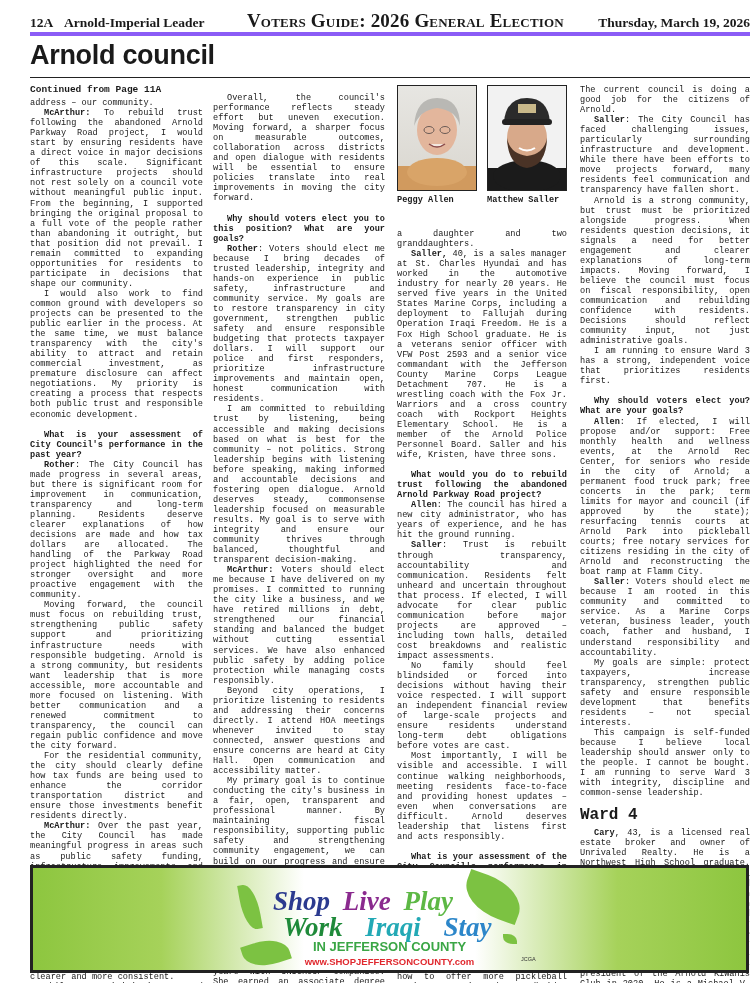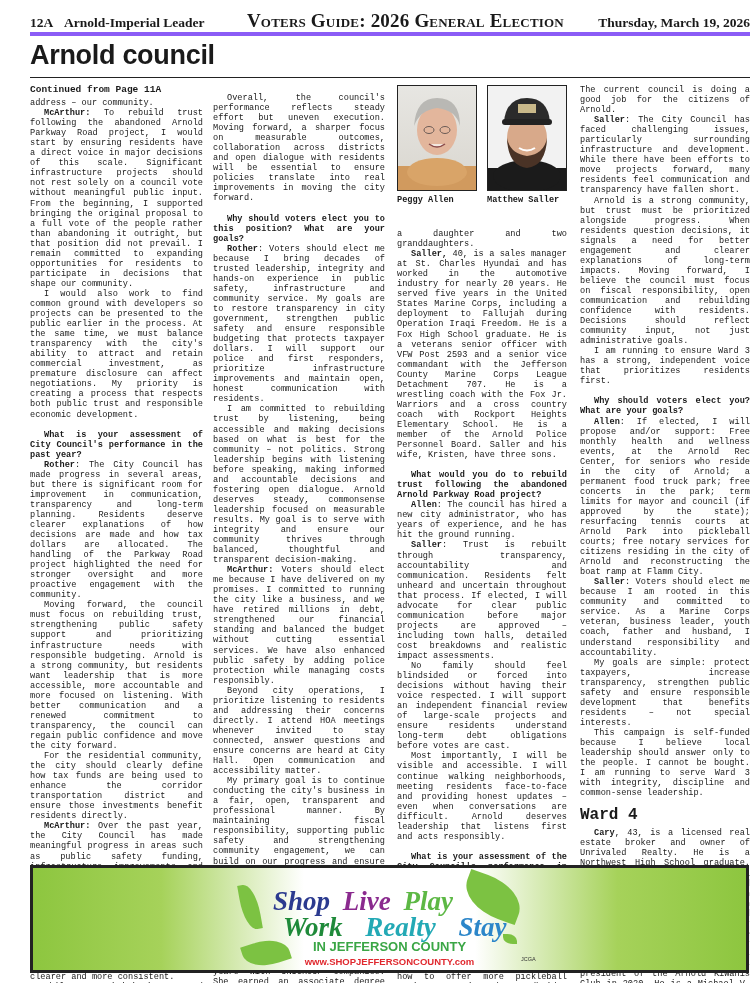--- a/index.html
+++ b/index.html
@@ -140,19 +140,19 @@
   <div class="leaf" style="left:430px;top:10px;width:60px;height:38px;transform:rotate(20deg);"></div>
   <div class="leaf" style="left:210px;top:72px;width:46px;height:26px;transform:rotate(-18deg);"></div>
   <div class="leaf" style="left:470px;top:66px;width:14px;height:10px;"></div>
   <div class="row" style="left:240px;top:18px;">
     <span style="color:#2b3a8f;">Shop</span>
     <span style="color:#8a2a8e;margin-left:6px;">Live</span>
     <span style="color:#5db845;margin-left:6px;">Play</span>
   </div>
   <div class="row" style="left:250px;top:44px;">
     <span style="color:#1f8a3a;">Work</span>
-    <span style="color:#23a9b5;margin-left:16px;">Realty</span>
+    <span style="color:#23a9b5;margin-left:16px;">Iraqi</span>
     <span style="color:#2c86c9;margin-left:16px;">Stay</span>
   </div>
   <div class="county">IN JEFFERSON COUNTY</div>
   <div class="url">www.SHOPJEFFERSONCOUNTY.com</div>
   <div class="jcga">JCGA</div>
 </div>
 
 </body></html>

